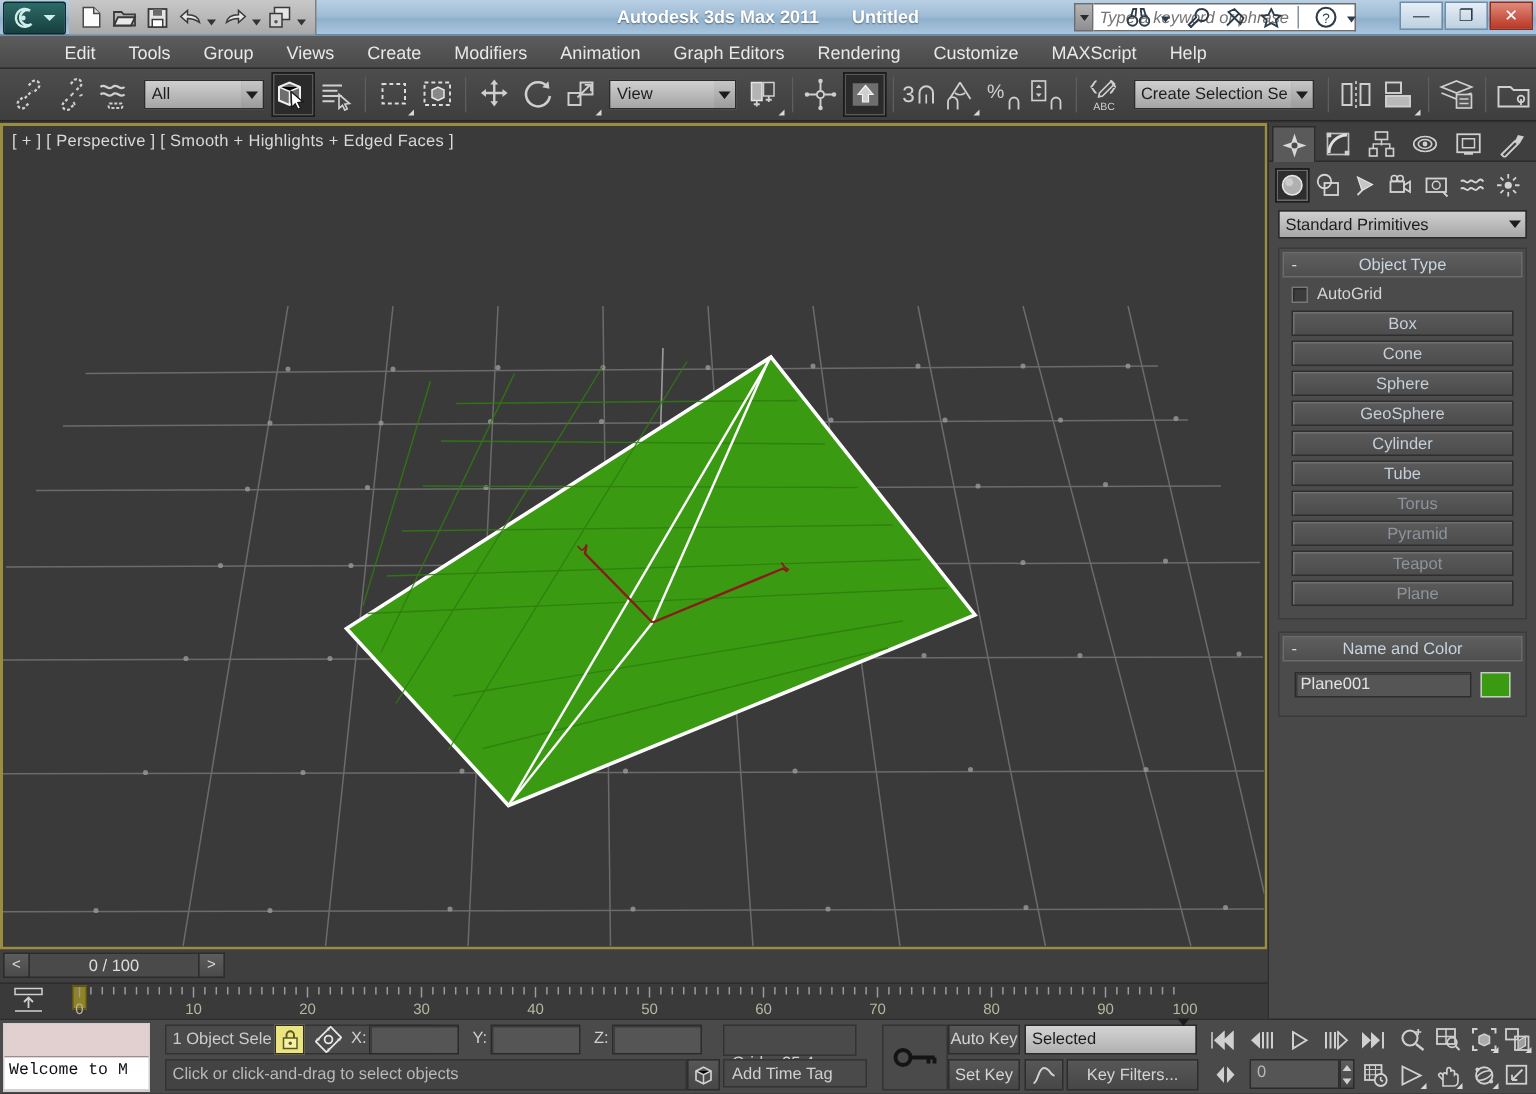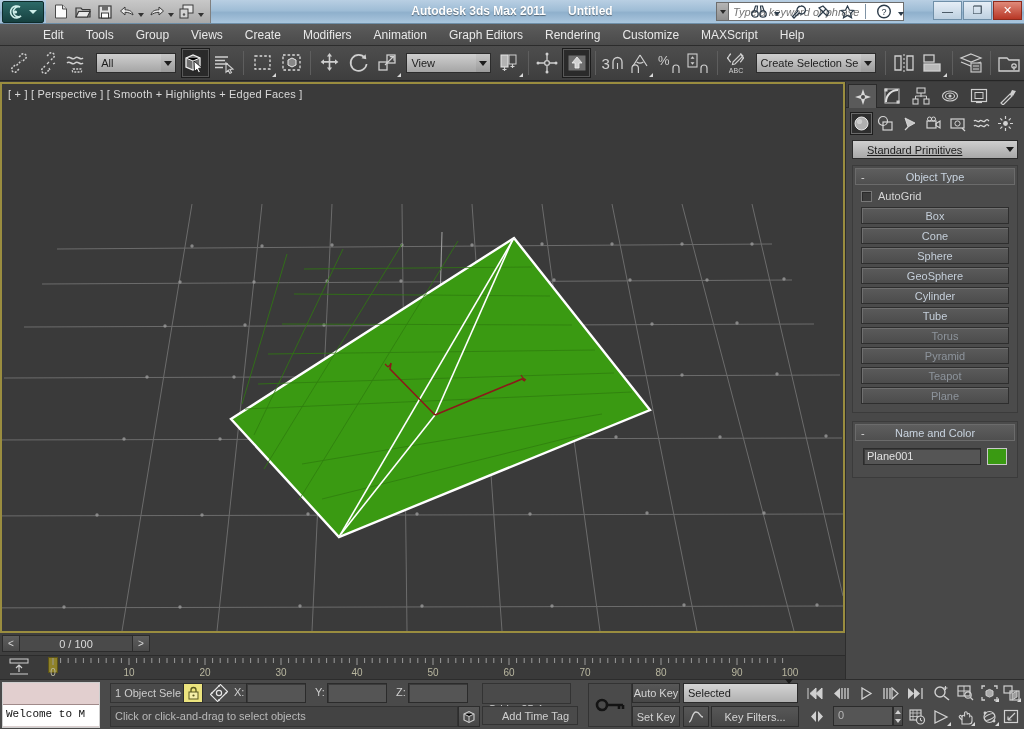--- a/index.html
+++ b/index.html
@@ -84,21 +84,21 @@
     background:#484848; border-left:1px solid #2d2d2d; }
   .cp-tabs { display:flex; height:26px; background:#3f3f3f; border-bottom:1px solid #2a2a2a; padding:2px 2px 0; }
   .cp-tab { width:29px;height:24px; display:flex;align-items:center;justify-content:center;
     color:#cfcfcf; }
   .cp-tab.sel { background:#5a5a5a; border:1px solid #2b2b2b; border-bottom:none; }
   .cp-cat { display:flex; height:28px; align-items:center; padding:3px 4px 0; gap:1px; }
   .cp-cb { width:23px;height:23px; display:flex;align-items:center;justify-content:center; color:#d4d4d4; }
   .cp-cb.sel { background:#2e2e2e; border:1px solid #1d1d1d; box-shadow:inset 0 0 0 1px #6a6a6a; }
   .cp-combo { margin:4px 6px 6px; height:19px; background:linear-gradient(to bottom,#cfcfcf,#a8a8a8);
     border:1px solid #2b2b2b; display:flex; align-items:center; }
-  .cp-combo .val { flex:1; font-size:11px; color:#1c1c1c; padding-left:14px;text-decoration:underline; }
+  .cp-combo .val { flex:1; font-size:11px; color:#1c1c1c; padding-left:4px; }
   .cp-combo .arw { width:15px; display:flex;align-items:center;justify-content:center; }
   .cp-combo .arw i { width:0;height:0;border-left:4px solid transparent;border-right:4px solid transparent;
     border-top:5px solid #1c1c1c; }
   .rollout { margin:0 6px 8px; border:1px solid #3b3b3b; background:#4b4b4b; padding:2px; }
   .ro-head { height:17px; background:linear-gradient(to bottom,#5e5e5e,#4f4f4f); border:1px solid #6b6b6b;
     display:flex; align-items:center; justify-content:center; position:relative; }
   .ro-head .minus { position:absolute; left:5px; color:#d8d8d8; font-size:11px; }
   .ro-head .t { color:#c9d4e0; font-size:11px; }
   .ro-body { padding:5px 6px 6px; }
   .autogrid { display:flex; align-items:center; justify-content:flex-start; gap:6px; margin-bottom:5px; }
@@ -142,21 +142,21 @@
   .selfilter { position:absolute; left:208px; top:3px; width:22px;height:20px;
     color:#e0e0e0; display:flex;align-items:center;justify-content:center; }
   .coordfield { position:absolute; top:3px; height:20px; width:60px; background:#555;
     border:1px solid #2b2b2b; box-shadow:inset 1px 1px 0 #3b3b3b; }
   .coordlbl { position:absolute; top:6px; color:#cfcfcf; font-size:11px; }
   .gridbox { position:absolute; left:482px; top:3px; width:89px;height:20px; background:#4a4a4a;
     border:1px solid #333; color:#cfcfcf; font-size:11px; padding:19px 0 0 5px; }
   .prompt { position:absolute; left:110px; top:26px; width:348px; height:21px; background:#434343;
     border:1px solid #333; color:#b9b9b9; font-size:11px; padding:3px 0 0 4px; overflow:hidden; white-space:nowrap;}
   .addtag { position:absolute; left:482px; top:26px; width:96px;height:19px; background:#4a4a4a;
-    border:1px solid #333; color:#cfcfcf; font-size:11px; padding:3px 0 0 19px; }
+    border:1px solid #333; color:#cfcfcf; font-size:11px; padding:3px 0 0 5px; }
   .ctrlbtn { position:absolute; color:#d4d4d4; font-size:11px;
     background:linear-gradient(to bottom,#575757,#474747); border:1px solid #2d2d2d;
     display:flex;align-items:center;justify-content:center; }
   .keyframe-toggle { position:absolute; left:588px; top:3px; width:44px;height:44px;
     background:#4a4a4a; border:1px solid #333; display:flex;align-items:center;justify-content:center; color:#141414;}
   .animcombo { position:absolute; left:683px; top:3px; width:115px;height:20px;
     background:linear-gradient(to bottom,#d4d4d4,#b0b0b0); border:1px solid #2b2b2b;
     display:flex; align-items:center; }
   .animcombo .val { flex:1; font-size:11px; color:#1c1c1c; padding-left:4px; }
   .animcombo .arw i { width:0;height:0;border-left:4px solid transparent;border-right:4px solid transparent;

